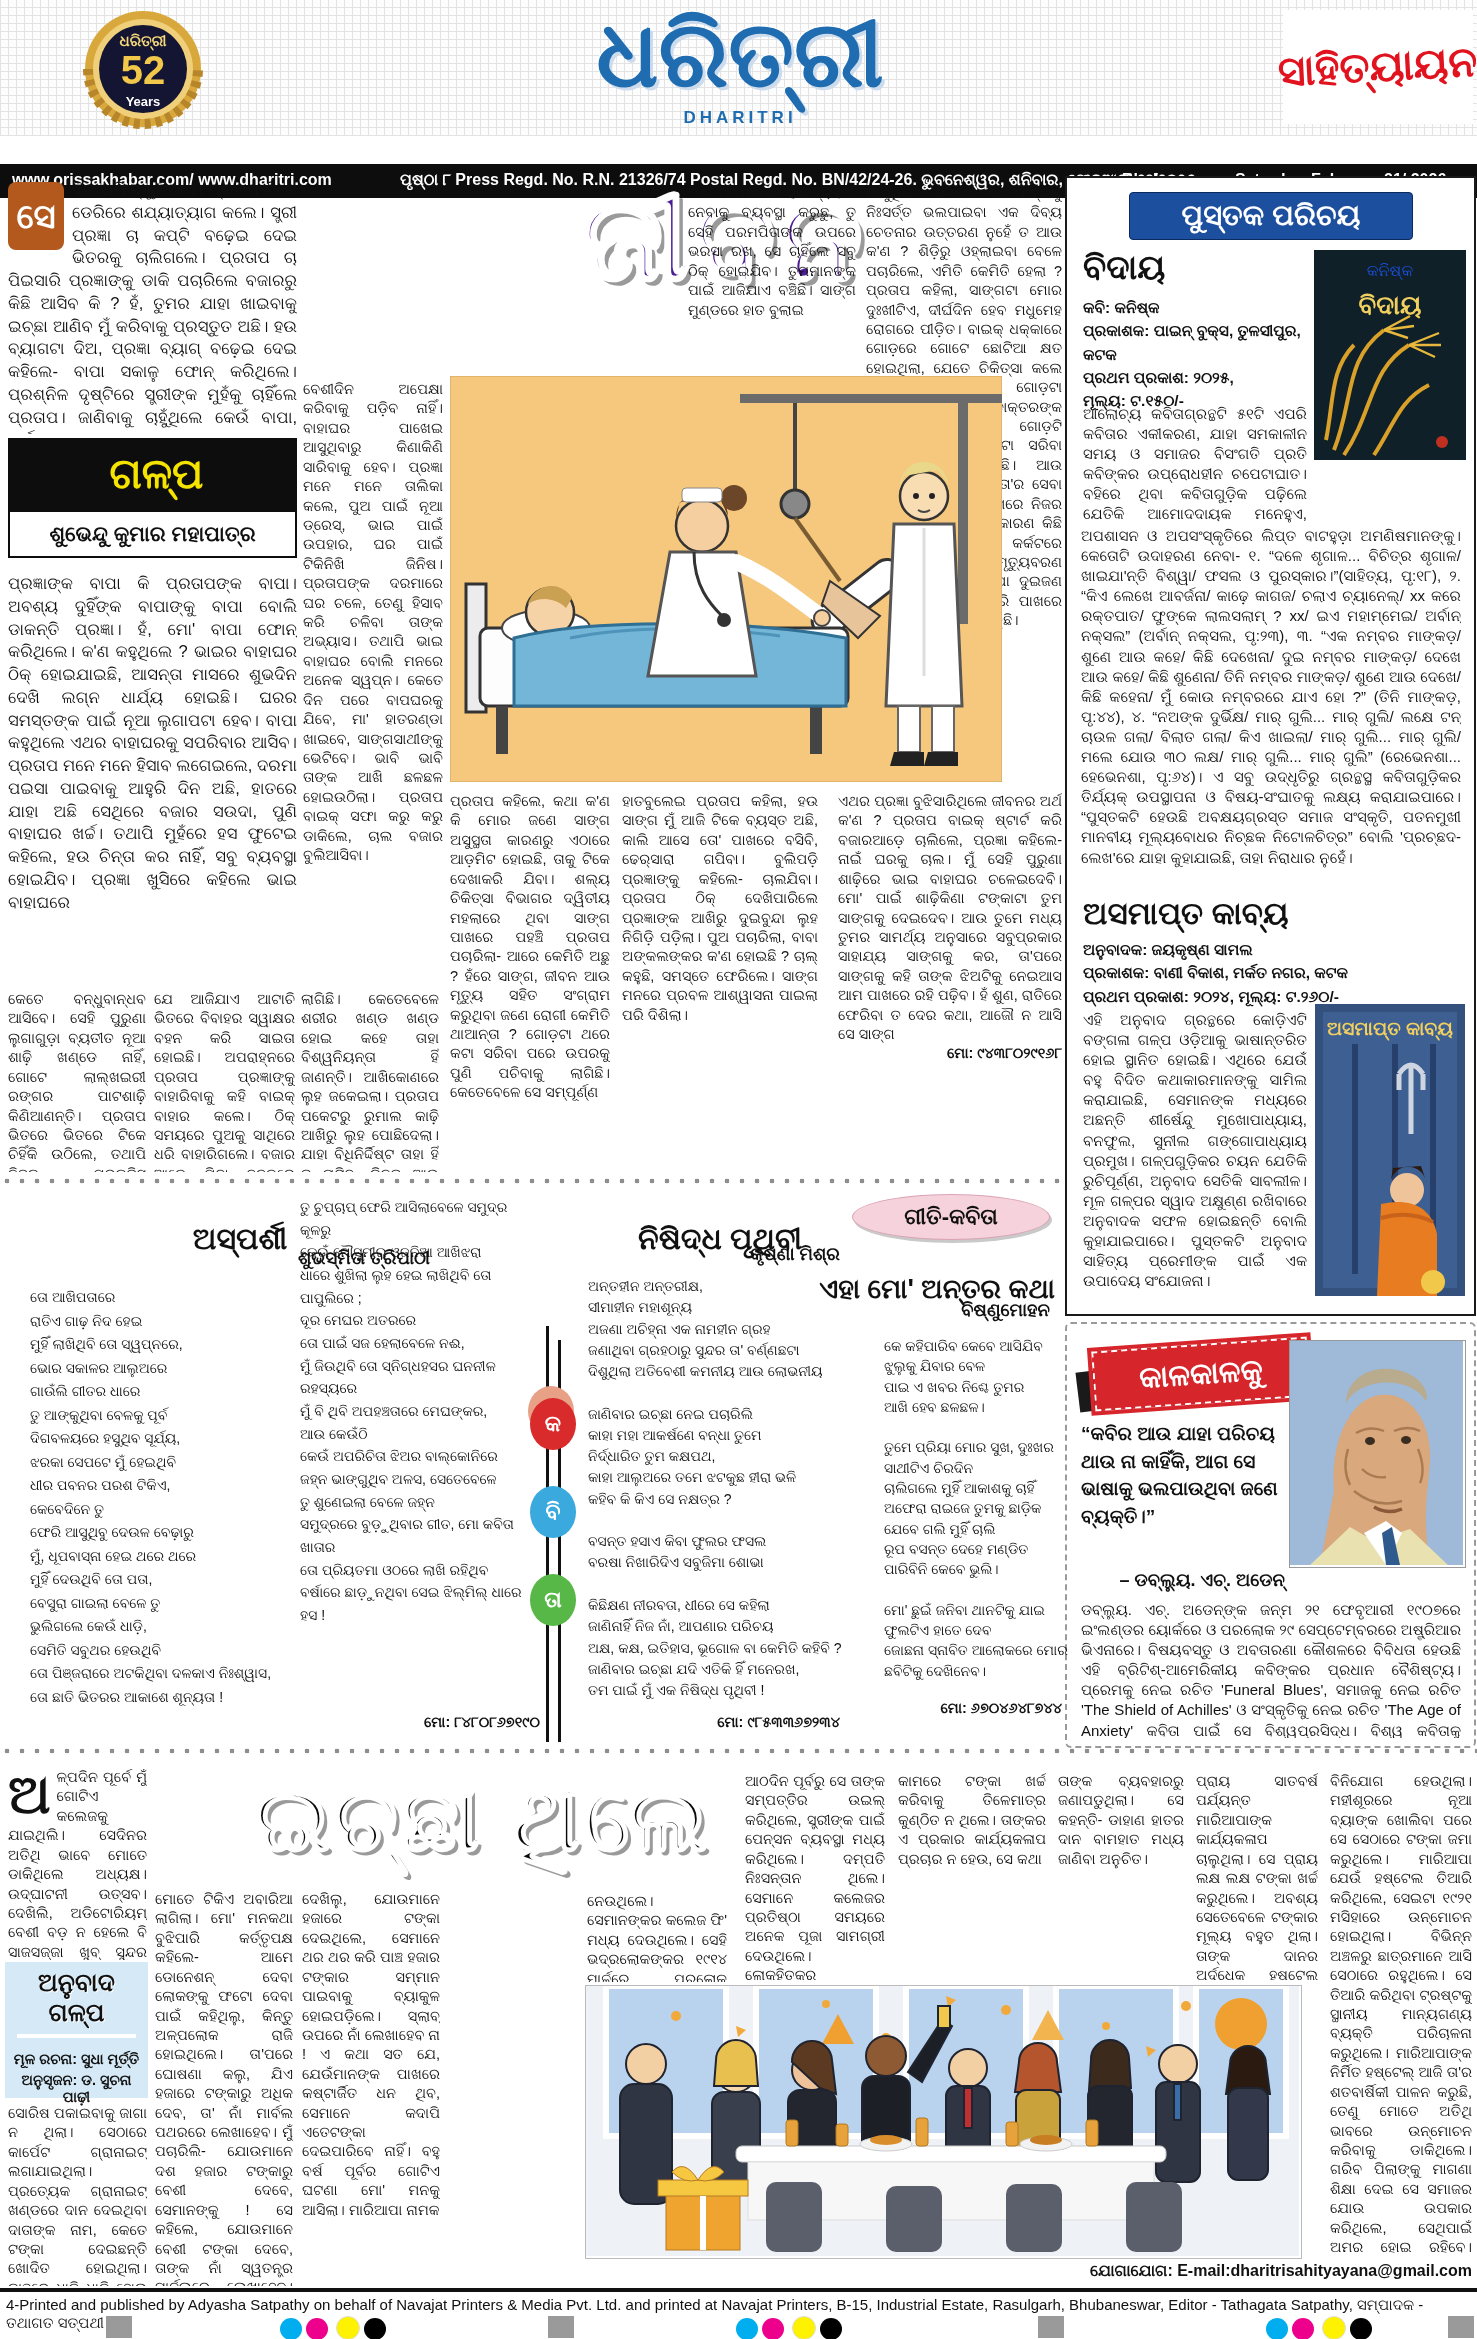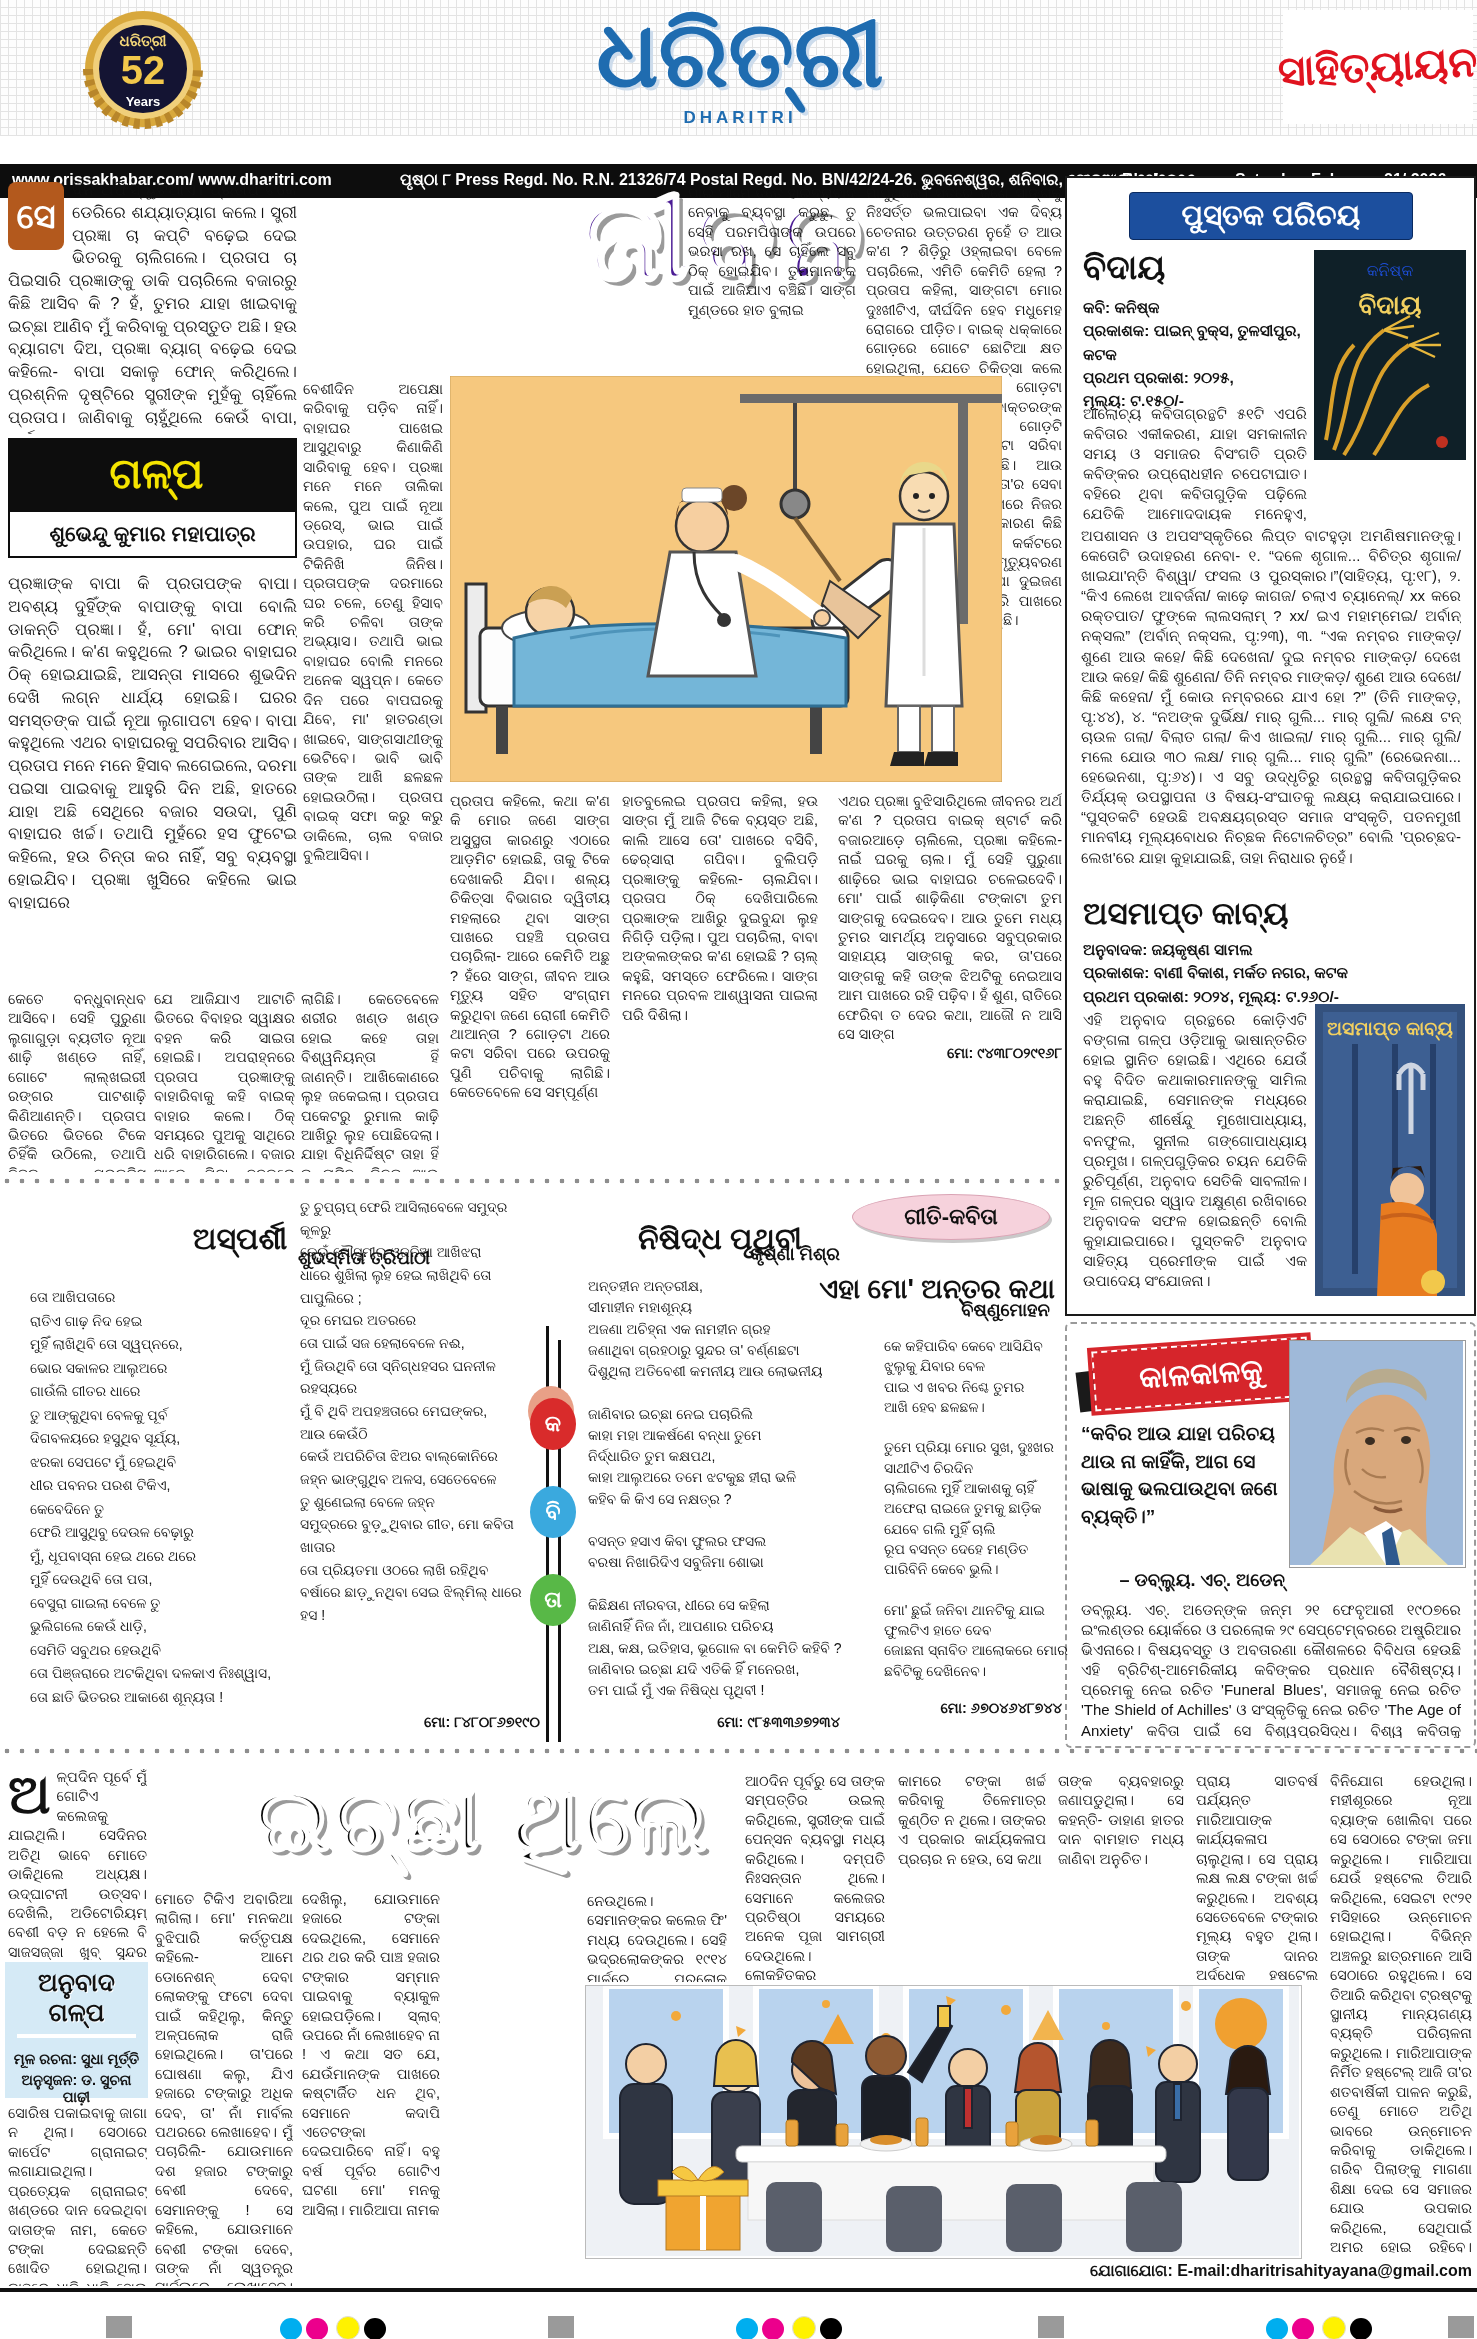--- a/index.html
+++ b/index.html
@@ -450,20 +450,21 @@
       <rect x="80" y="206" width="74" height="58" fill="#f0a430" stroke="#b57a20"></rect>
       <rect x="72" y="194" width="90" height="16" fill="#f6c842" stroke="#b57a20"></rect>
       <path d="M112,194 q-14,-22 -26,-8 q12,12 26,8 q14,4 26,-8 q-12,-14 -26,8z" fill="#f6c842" stroke="#b57a20"></path>
       <line x1="117" y1="210" x2="117" y2="264" stroke="#fff" stroke-width="6"></line>
     </svg>
   </div>
 
   <div class="abs" style="left:700px;top:2262px;width:772px;text-align:right;font-size:16px;font-weight:bold;">ଯୋଗାଯୋଗ: E-mail:dharitrisahityayana@gmail.com</div>
 
   <div class="abs" style="left:0;top:2288px;width:1477px;height:4px;background:#111;"></div>
+  <div class="abs footline" style="left:6px;top:2296px;width:1466px;">4-Printed and published by Adyasha Satpathy on behalf of Navajat Printers &amp; Media Pvt. Ltd. and printed at Navajat Printers, B-15, Industrial Estate, Rasulgarh, Bhubaneswar, Editor - Tathagata Satpathy, ସମ୍ପାଦକ - ତଥାଗତ ସତ୍ପଥୀ</div>
   <div class="abs" style="left:0;top:2316px;width:1477px;height:23px;">
     <span class="sq abs" style="left:106px;top:0;"></span>
     <span class="abs" style="left:280px;top:0;">
       <span class="dot" style="background:#00aeef;"></span><span class="dot" style="background:#ec008c;"></span>
       <span class="dot" style="background:#fff200;border:1px solid #ddd;"></span><span class="dot" style="background:#000;"></span>
     </span>
     <span class="sq abs" style="left:548px;top:0;"></span>
     <span class="abs" style="left:736px;top:0;">
       <span class="dot" style="background:#00aeef;"></span><span class="dot" style="background:#ec008c;"></span>
       <span class="dot" style="background:#fff200;border:1px solid #ddd;"></span><span class="dot" style="background:#000;"></span>

